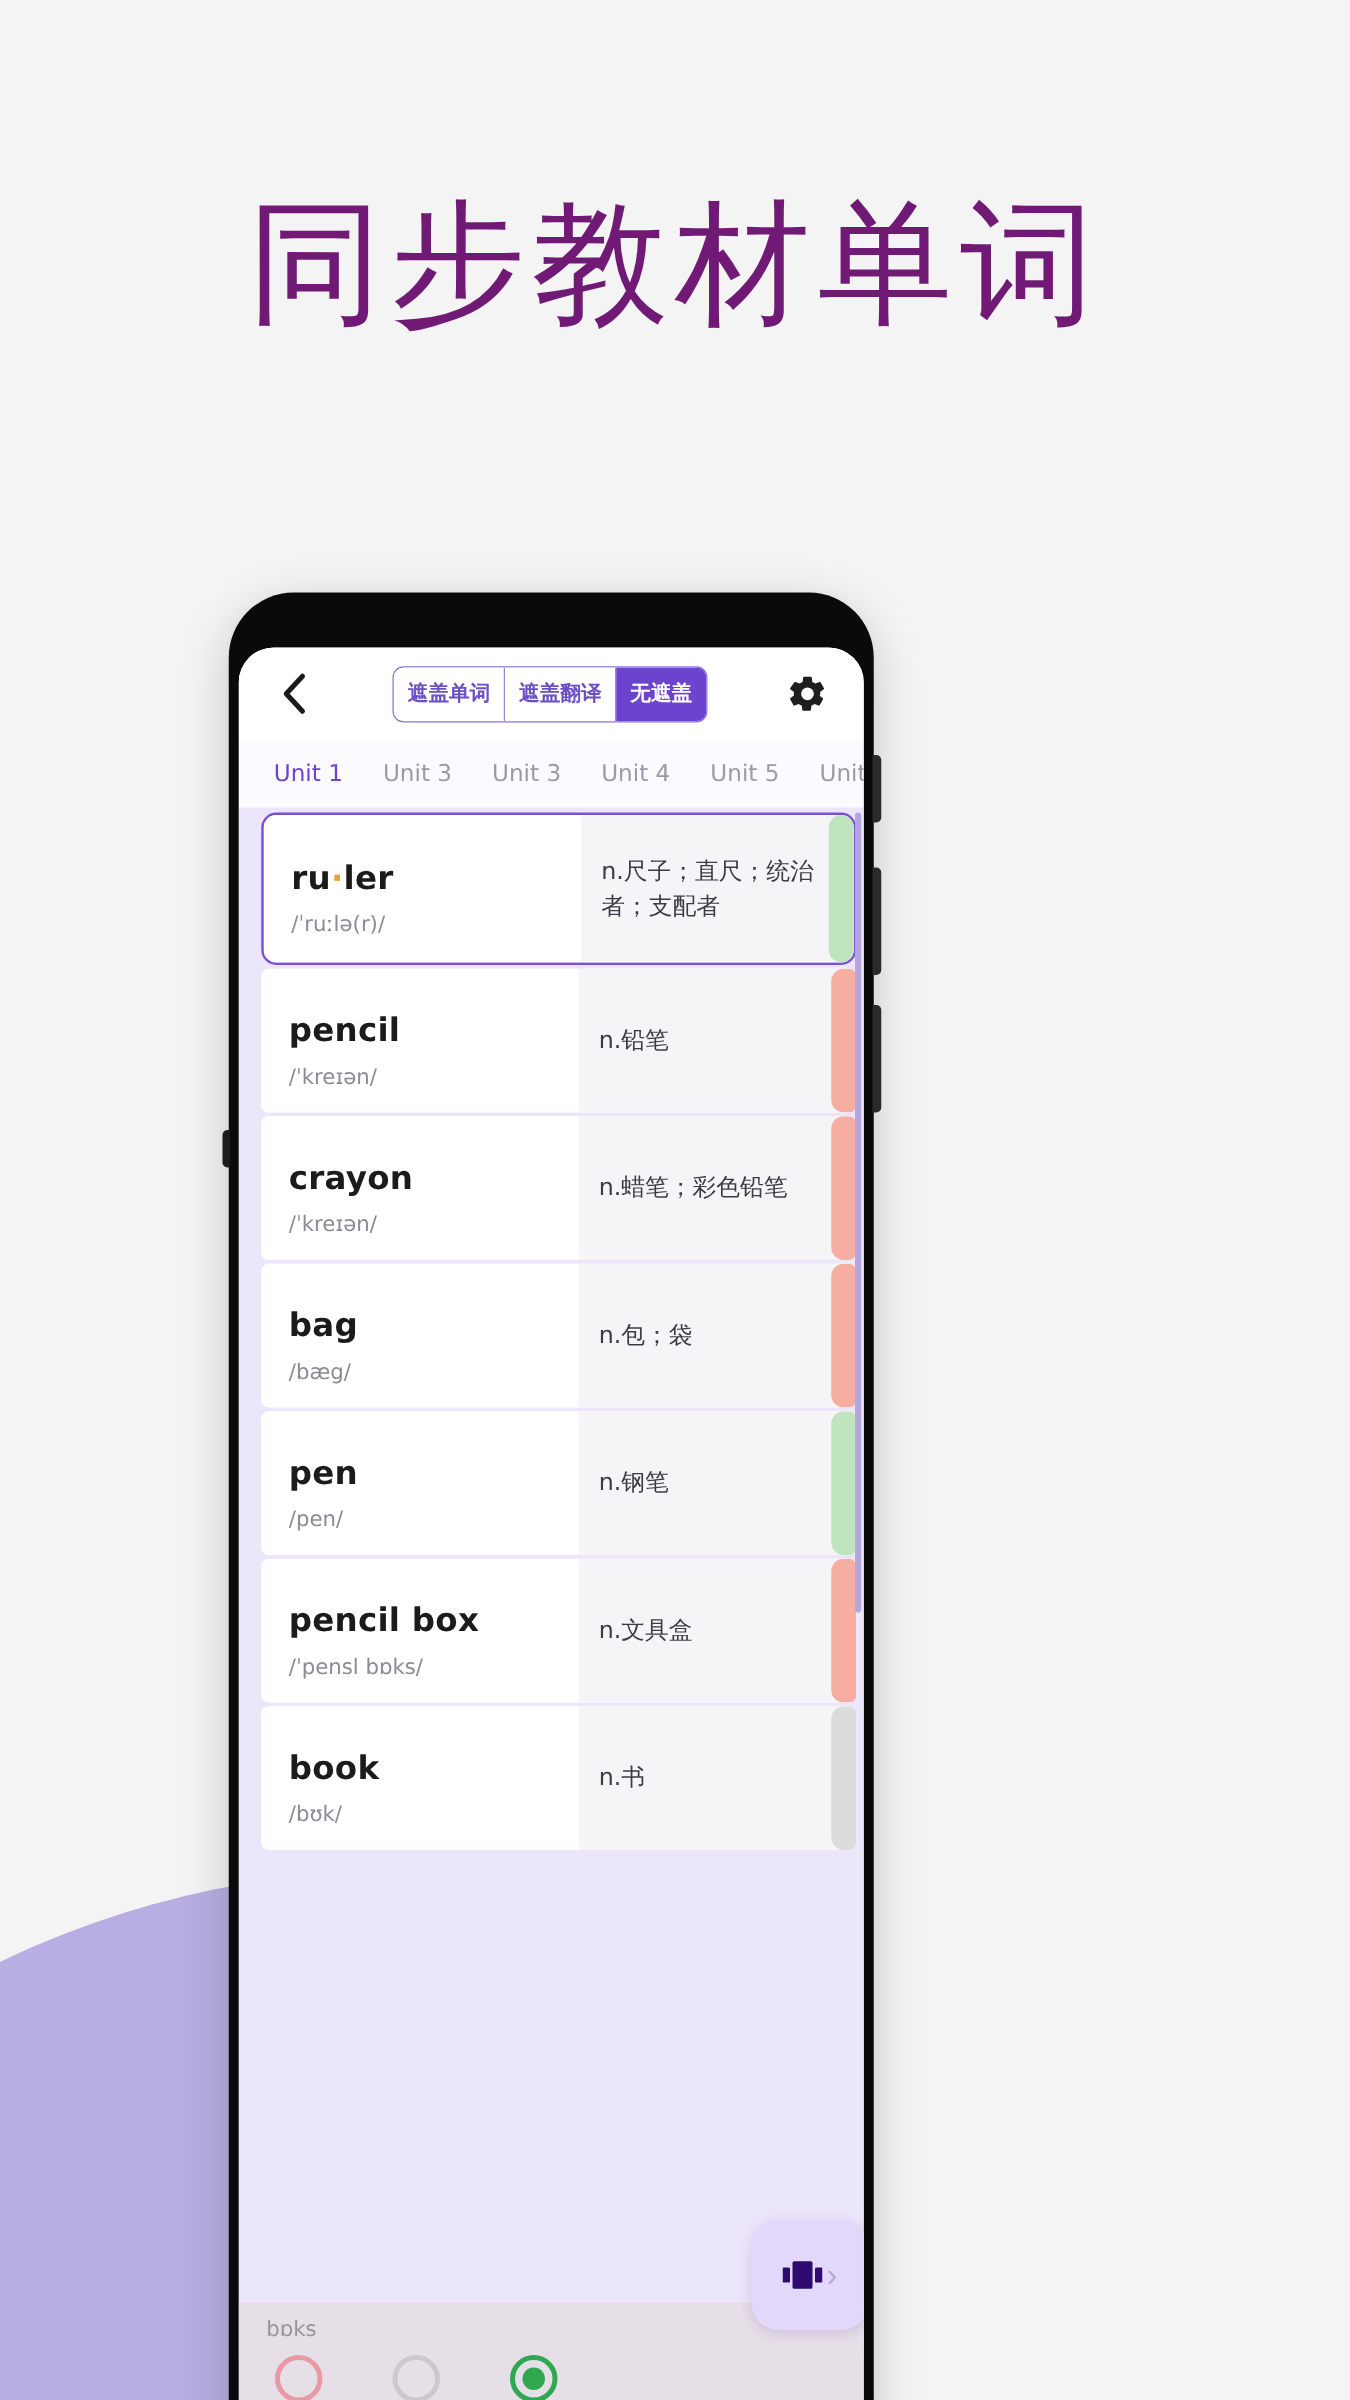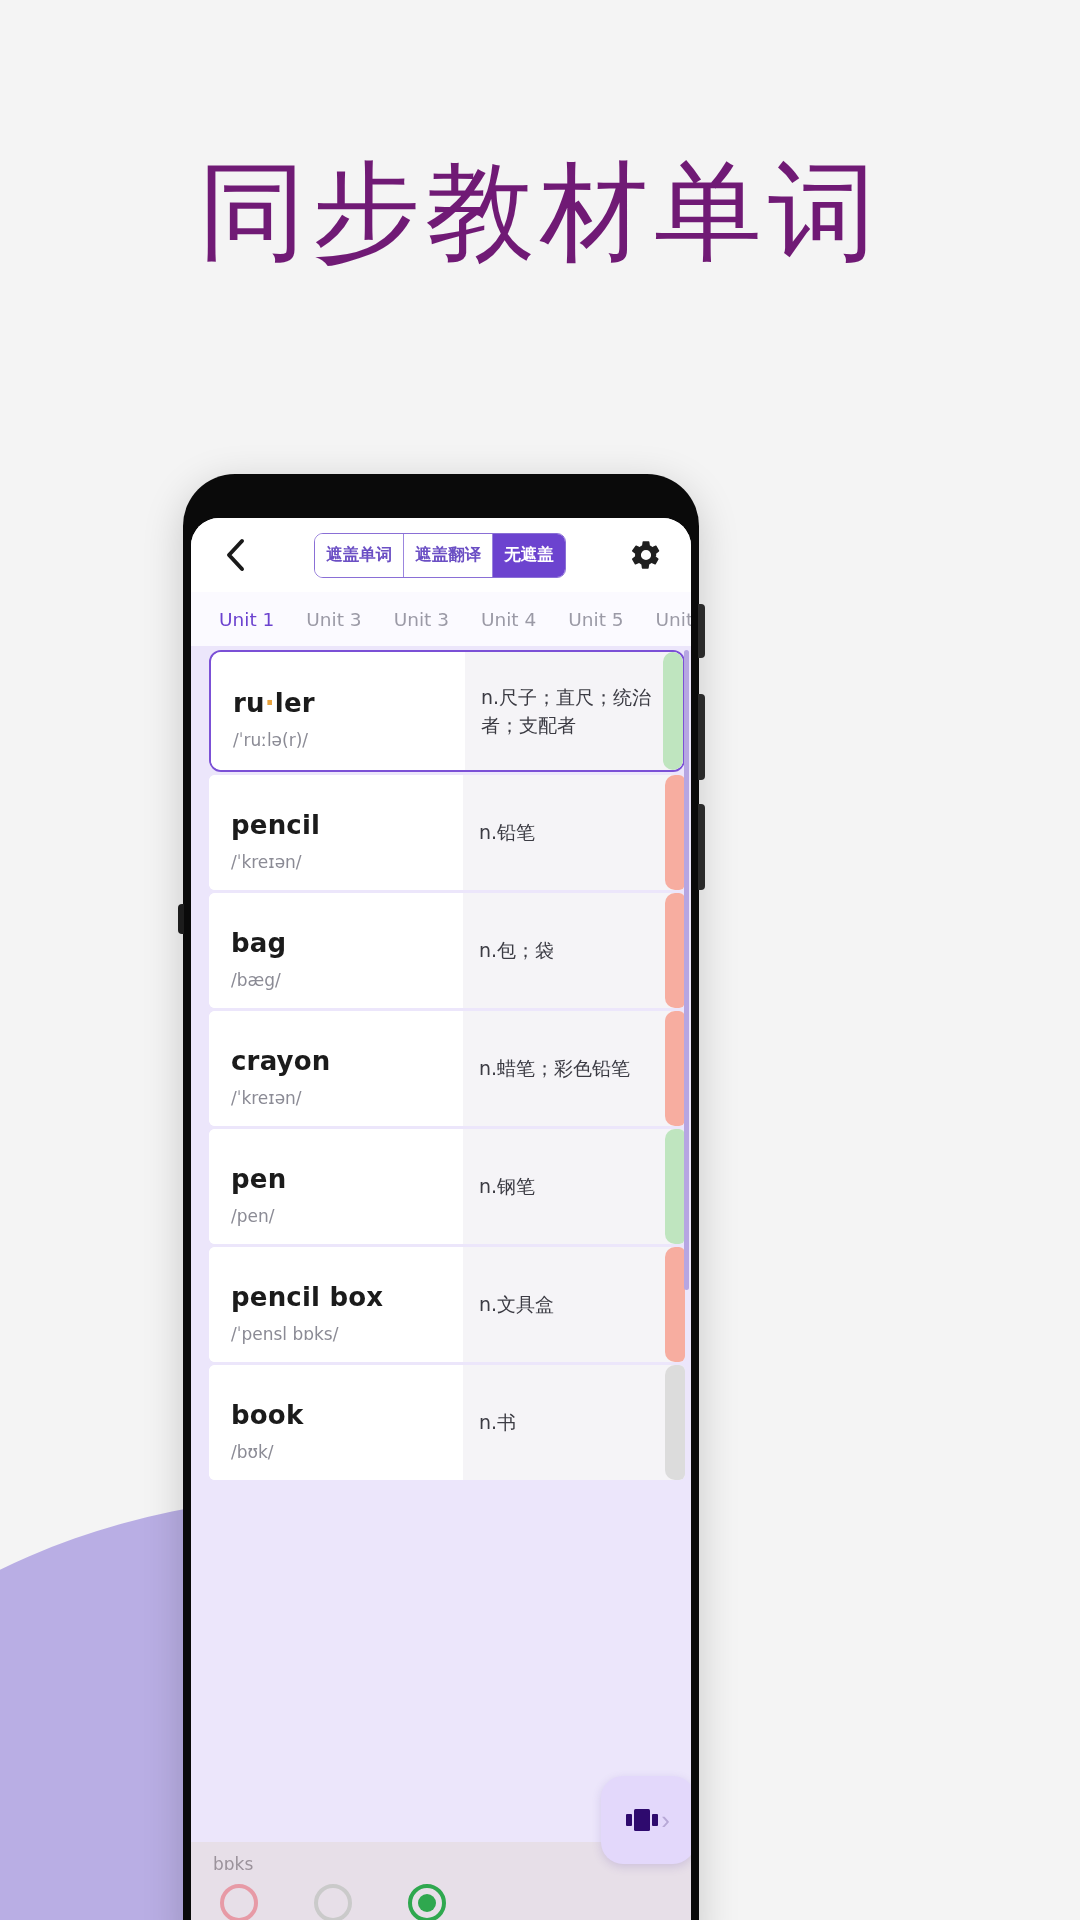--- a/index.html
+++ b/index.html
@@ -316,36 +316,36 @@
           </div>
           <div class="card-right">
             <div class="trans">n.铅笔</div>
             <div class="strip" style="background:#f7ada0"></div>
           </div>
         </div>
 
 
         <div class="card">
           <div class="card-left">
+            <div class="word">crayon</div>
+            <div class="phonetic">/ˈkreɪən/</div>
+          </div>
+          <div class="card-right">
+            <div class="trans">n.蜡笔；彩色铅笔</div>
+            <div class="strip" style="background:#f7ada0"></div>
+          </div>
+        </div>
+
+        <div class="card">
+          <div class="card-left">
             <div class="word">bag</div>
             <div class="phonetic">/bæg/</div>
           </div>
           <div class="card-right">
             <div class="trans">n.包；袋</div>
-            <div class="strip" style="background:#f7ada0"></div>
-          </div>
-        </div>
-
-        <div class="card">
-          <div class="card-left">
-            <div class="word">crayon</div>
-            <div class="phonetic">/ˈkreɪən/</div>
-          </div>
-          <div class="card-right">
-            <div class="trans">n.蜡笔；彩色铅笔</div>
             <div class="strip" style="background:#f7ada0"></div>
           </div>
         </div>
 
         <div class="card">
           <div class="card-left">
             <div class="word">pen</div>
             <div class="phonetic">/pen/</div>
           </div>
           <div class="card-right">

